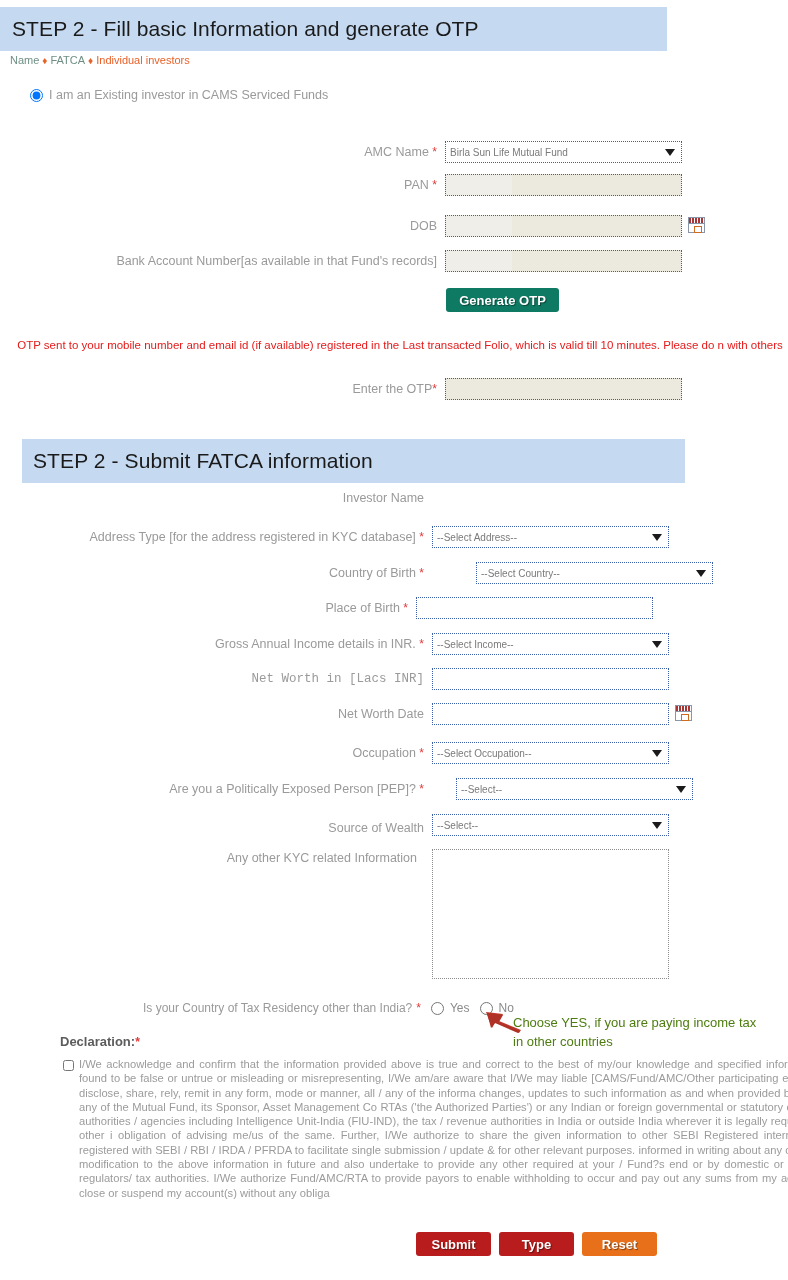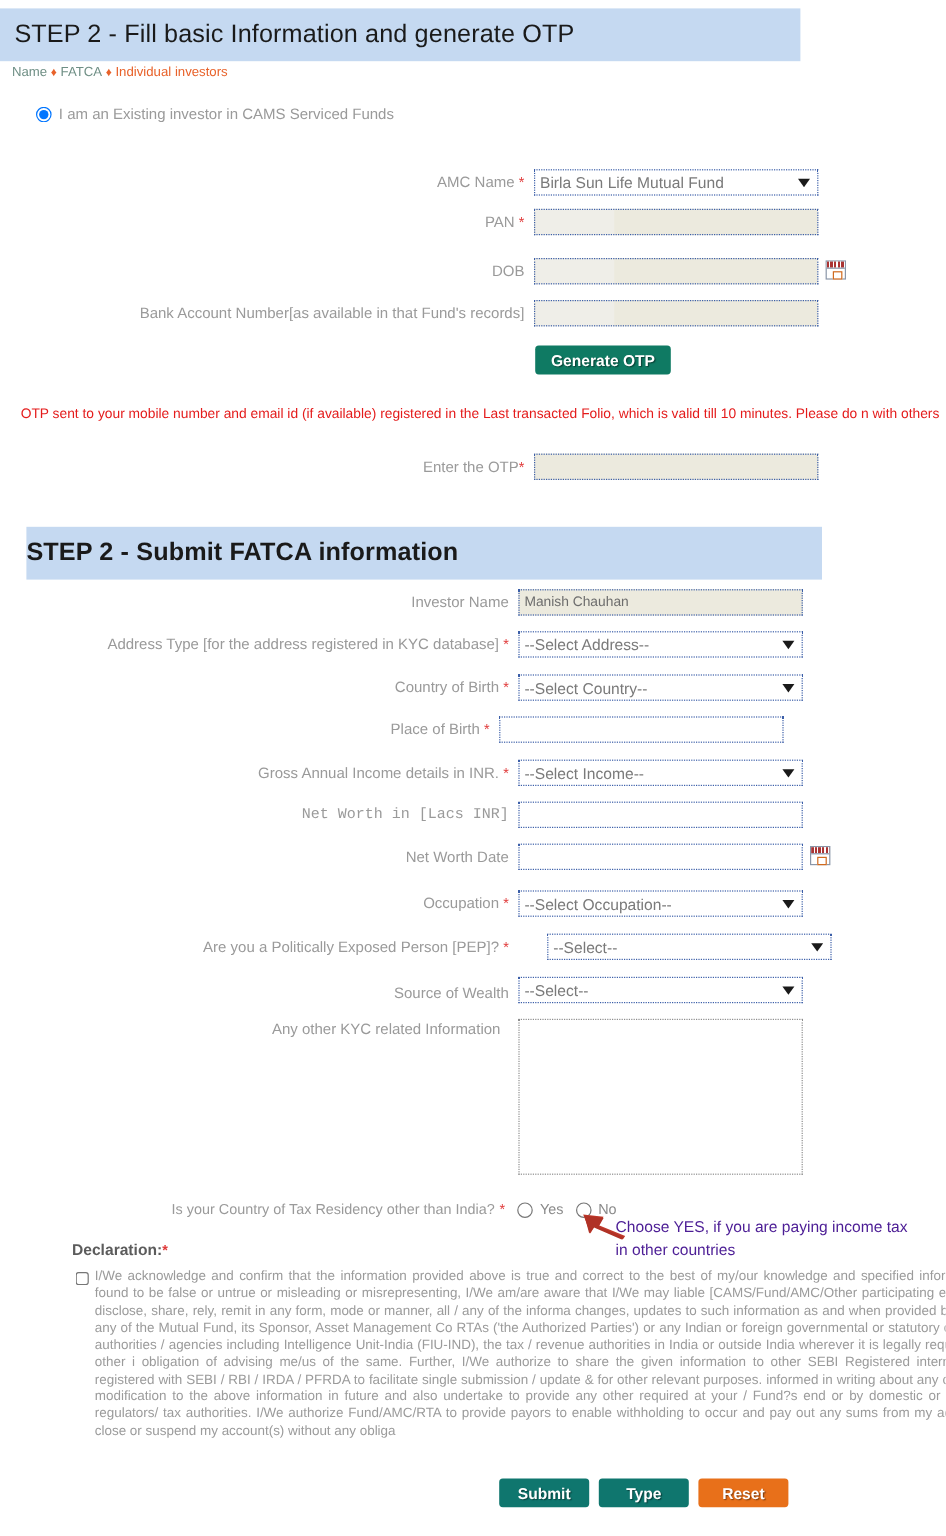--- a/index.html
+++ b/index.html
@@ -30,21 +30,21 @@
     position: absolute;
   }
   #step1-banner {
     left: 0; top: 7px;
     width: 667px; height: 44px;
     padding-left: 12px;
   }
   #step2-banner {
     left: 22px; top: 439px;
     width: 663px; height: 44px;
-    font-weight: bold;
+    padding-left: 11px;
   }
 
   
   .breadcrumb {
     position: absolute;
     left: 10px; top: 54px;
     font-size: 11px;
   }
   .breadcrumb a { text-decoration: none; }
   .crumb-muted { color: #6f8f85; }
@@ -92,21 +92,21 @@
     font-family: "Liberation Sans", sans-serif;
     padding: 0 4px;
     display: flex;
     align-items: center;
   }
   .ctl.white { background: #ffffff; }
   .ctl.select {
     background: #ffffff;
     justify-content: space-between;
   }
-  .ctl.select .selval { color: #7a7a7a; font-size: 13px; }
+  .ctl.select .selval { color: #7a7a7a; font-size: 10px; }
   .caret {
     width: 0; height: 0;
     border-left: 5px solid transparent;
     border-right: 5px solid transparent;
     border-top: 7px solid #1a1a1a;
     margin-right: 2px;
   }
   .ctl.grad {
     background: linear-gradient(to right, #efeee8 0%, #efeee8 28%, #eceade 28%, #eceade 100%);
   }
@@ -195,21 +195,21 @@
   #annotation-arrow {
     position: absolute;
     left: 483px; top: 1008px;
     width: 40px; height: 26px;
   }
   #annotation-note {
     position: absolute;
     left: 513px; top: 1014px;
     width: 250px;
     font-size: 13px;
-    color: #4c1d95;
+    color: #4d7c0f;
     line-height: 1.45;
   }
 
   
   #declaration-heading {
     position: absolute;
     left: 60px; top: 1034px;
     font-size: 13px;
     font-weight: bold;
     color: #5c5c5c;
@@ -249,21 +249,21 @@
     border: none;
     border-radius: 3px;
     height: 24px;
     color: #ffffff;
     font-size: 13px;
     font-weight: bold;
     font-family: "Liberation Sans", sans-serif;
     cursor: pointer;
     text-shadow: 1px 1px 1px rgba(0,0,0,.45);
   }
-  .btn.teal { background: #0f766e; }
+  .btn.teal { background: #b91c1c; }
   .btn.orange { background: #e8701a; }
   #submit-button { width: 75px; }
   #clear-button { width: 75px; }
   #reset-button { width: 75px; }
 </style>
 </head>
 <body>
 
 <div id="step1-banner" class="step-banner">
   <span>STEP 2 - Fill basic Information and generate OTP</span>
@@ -318,36 +318,33 @@
       <span></span>
     </div>
 </div>
 
 <div id="step2-banner" class="step-banner">
   <span>STEP 2 - Submit FATCA information</span>
 </div>
 
 <div class="frow" style="left:180px; top:491px;">
   <div class="flabel" style="width:252px;"><span>Investor Name</span><span class="req"></span></div>
-  <div class="ctl" style="width:237px;">
-      <span>Manish Chauhan</span>
-    </div>
 </div>
 
 <div class="frow" style="left:80px; top:526px;">
   <div class="flabel" style="width:352px;"><span>Address Type [for the address registered in KYC database]</span> <span class="req">*</span></div>
   <div class="ctl select white" style="width:237px;">
     <span class="selval">--Select Address--</span>
     <span class="caret"></span>
   </div>
 </div>
 
 <div class="frow" style="left:180px; top:562px;">
   <div class="flabel" style="width:252px;"><span>Country of Birth</span> <span class="req">*</span></div>
-  <div class="ctl select white" style="width:237px;">
+  <div class="ctl select white" style="width:237px;margin-left:44px;">
     <span class="selval">--Select Country--</span>
     <span class="caret"></span>
   </div>
 </div>
 
 <div class="frow" style="left:164px; top:597px;">
   <div class="flabel" style="width:252px;"><span>Place of Birth</span> <span class="req">*</span></div>
   <div class="ctl white" style="width:237px;">
       <span></span>
     </div>

